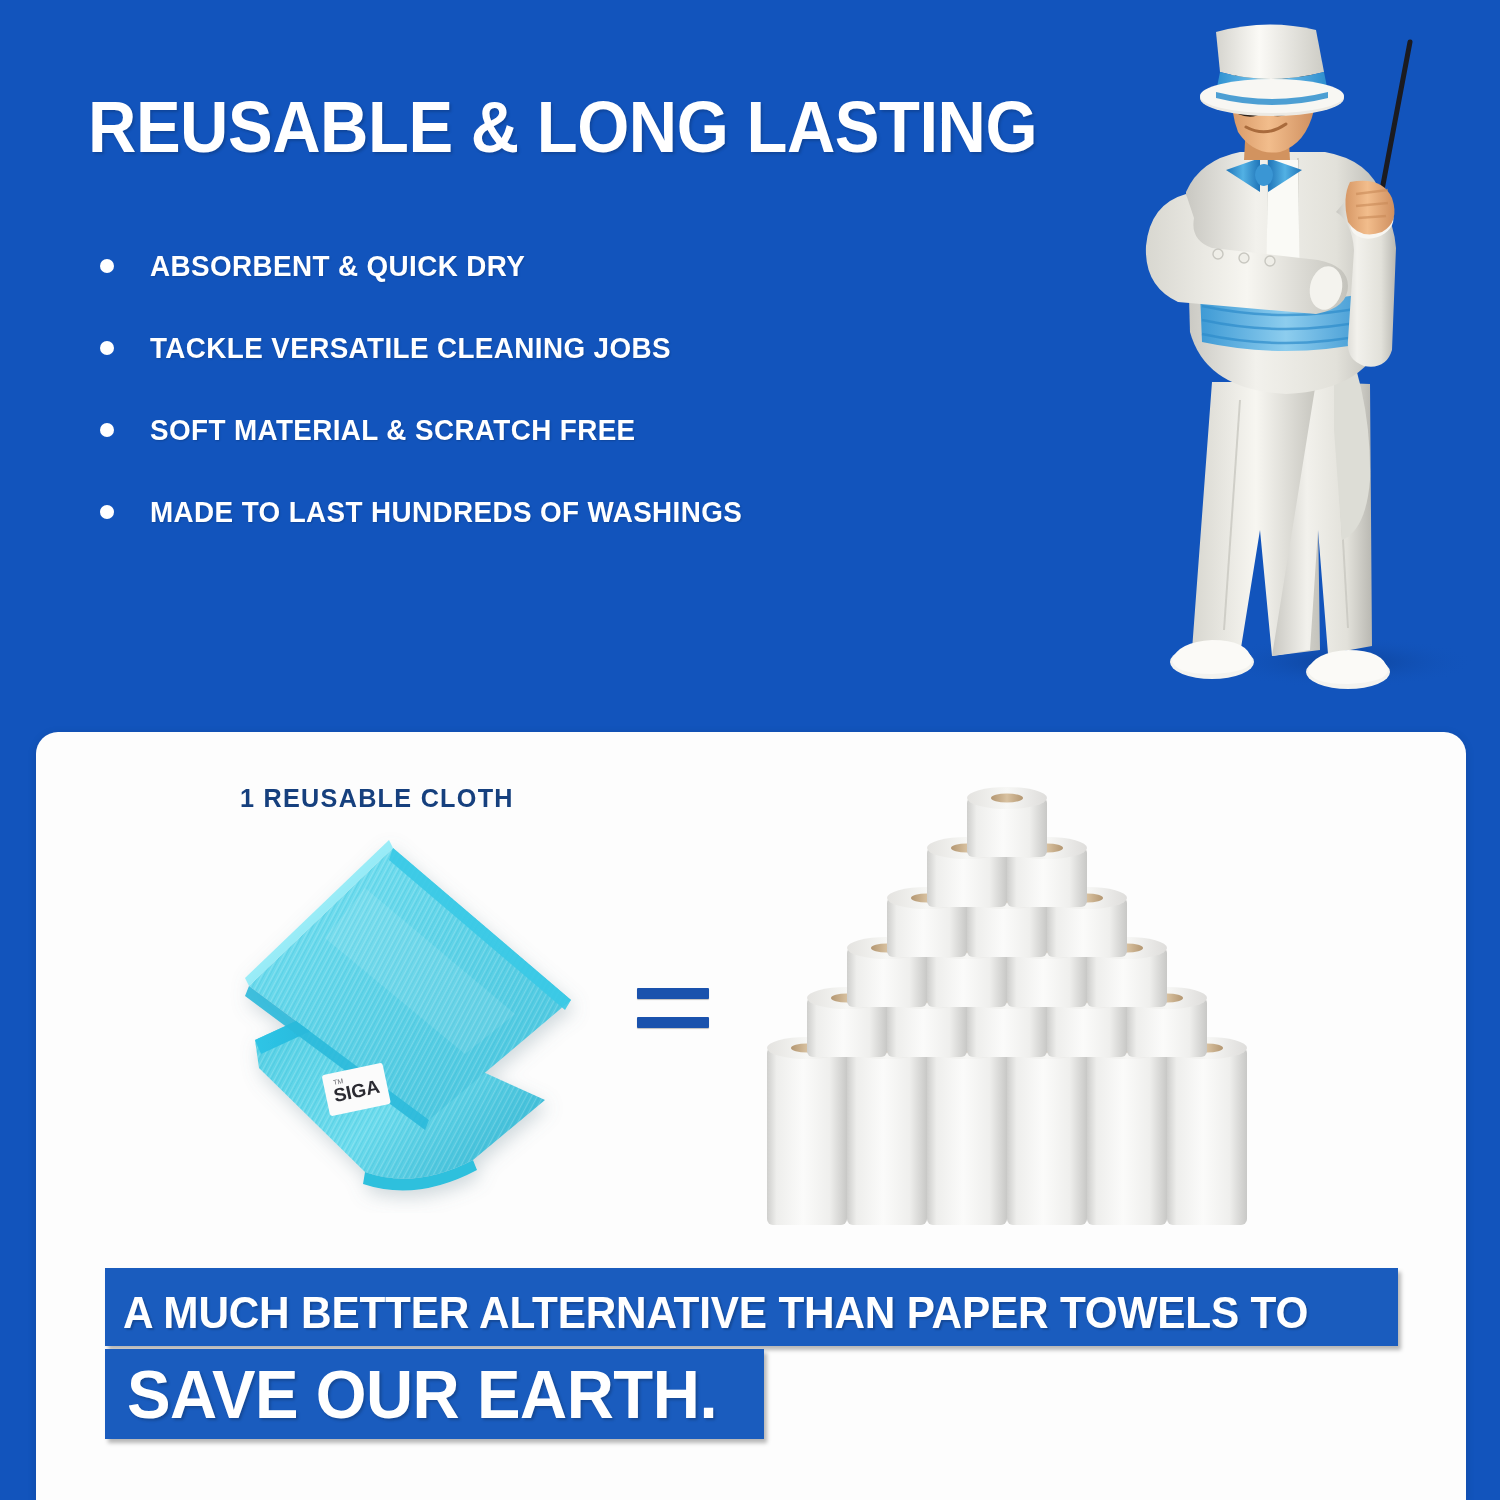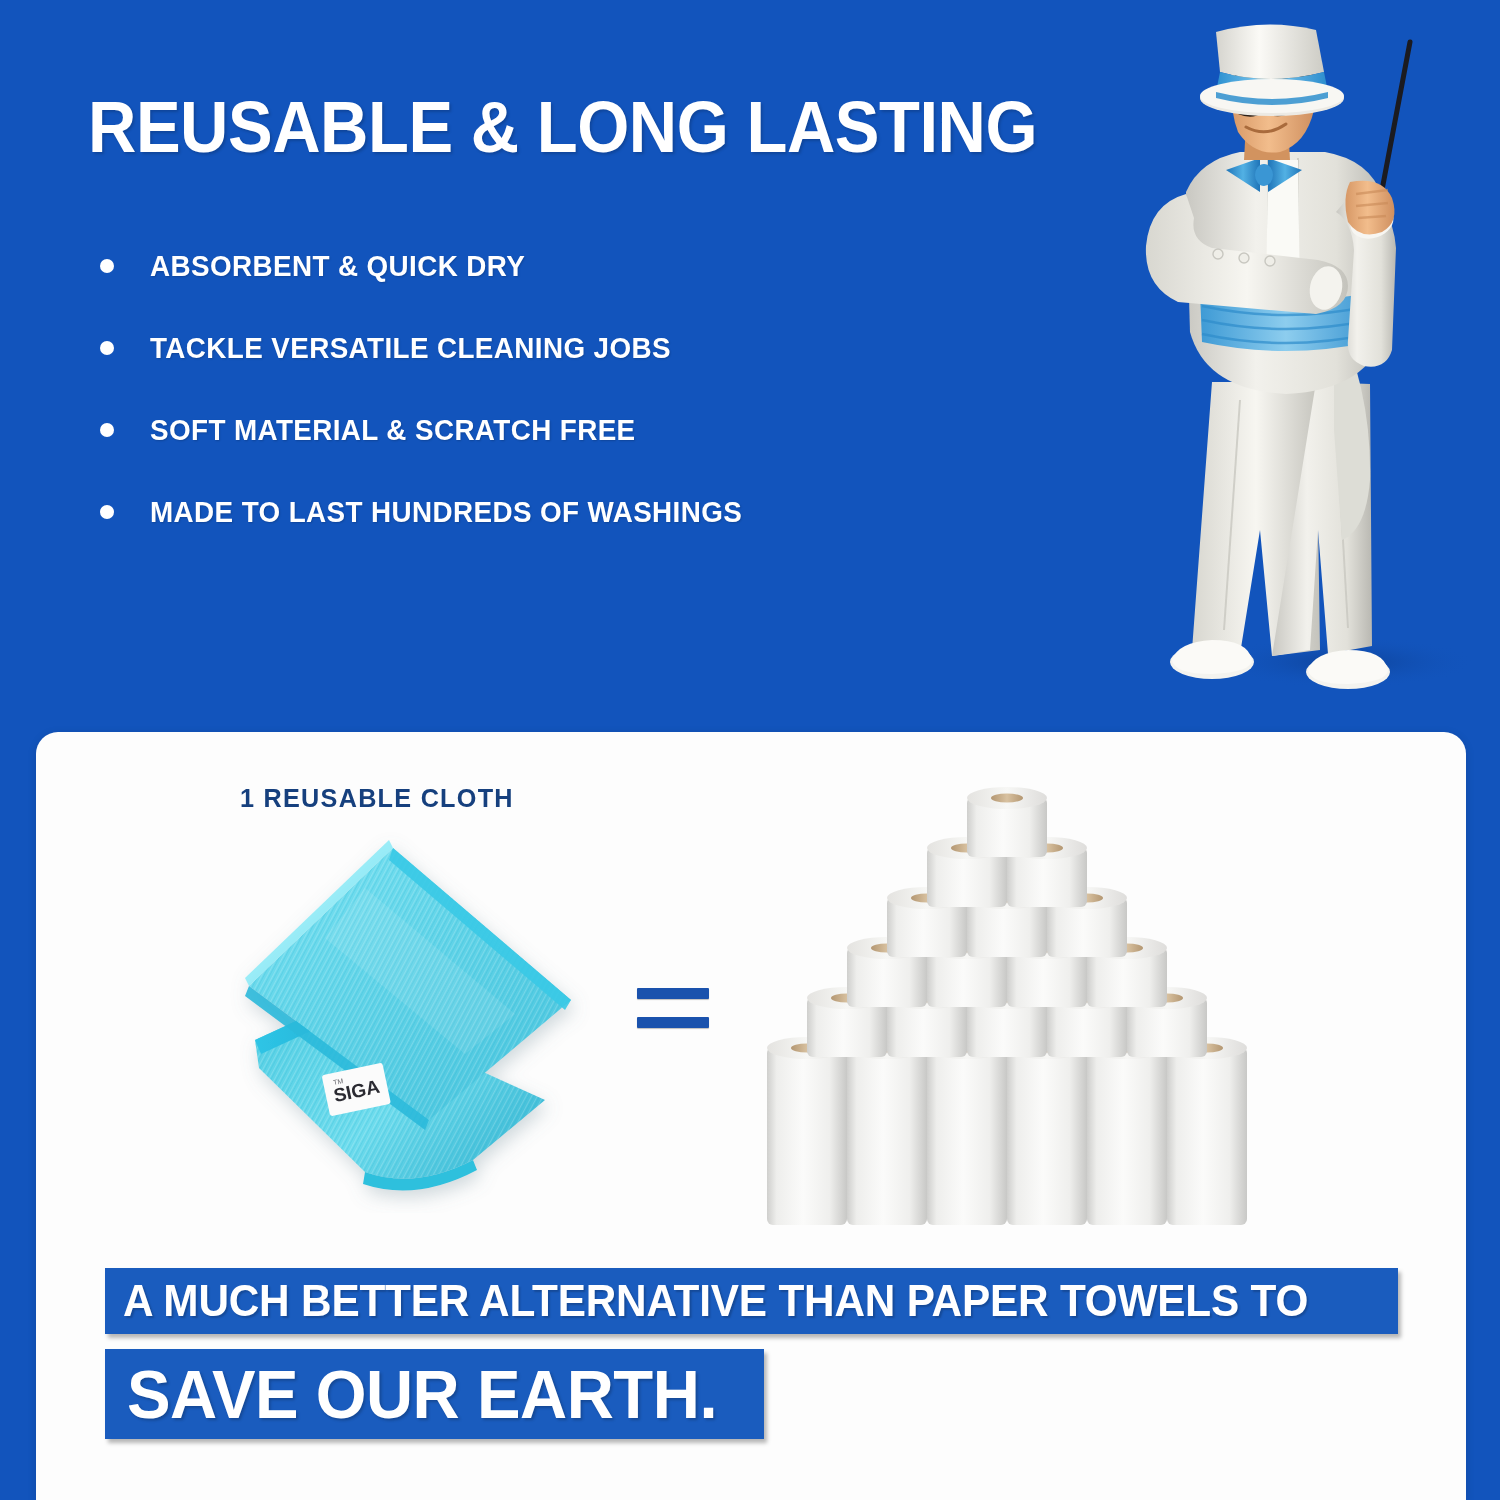--- a/index.html
+++ b/index.html
@@ -143,21 +143,21 @@
     color: #ffffff;
     font-weight: 700;
     display: flex;
     align-items: center;
     box-shadow: 3px 4px 4px rgba(0,0,0,0.28);
   }
   .banner-1 {
     left: 105px;
     top: 1268px;
     height: 66px;
-    padding: 0 14px 0 18px;
+    padding: 12px 14px 0 18px;
     font-size: 45px;
     letter-spacing: -0.2px;
   }
   .banner-1 .btext {
     transform: scaleX(0.94);
     transform-origin: left center;
     white-space: nowrap;
     text-shadow: 2px 2px 2px rgba(0,0,0,0.2);
   }
   .banner-2 {

